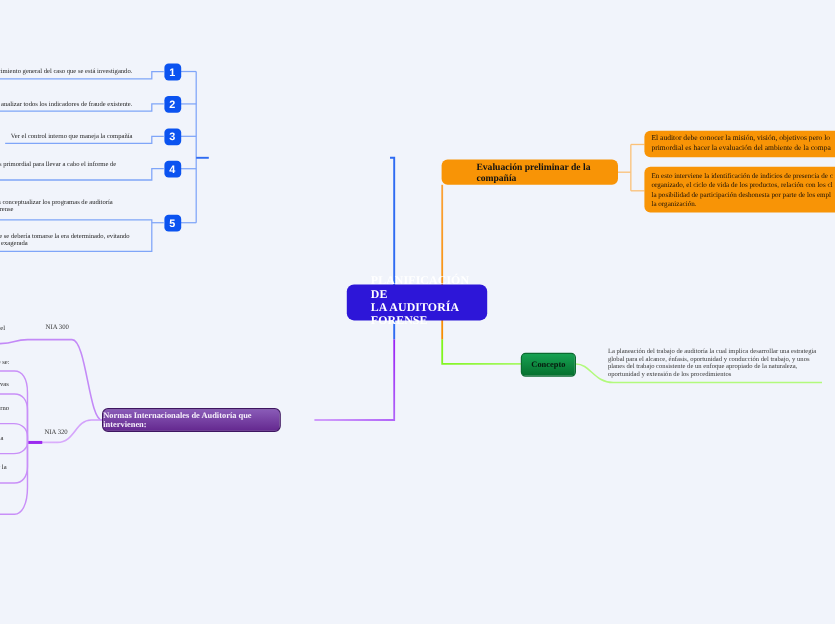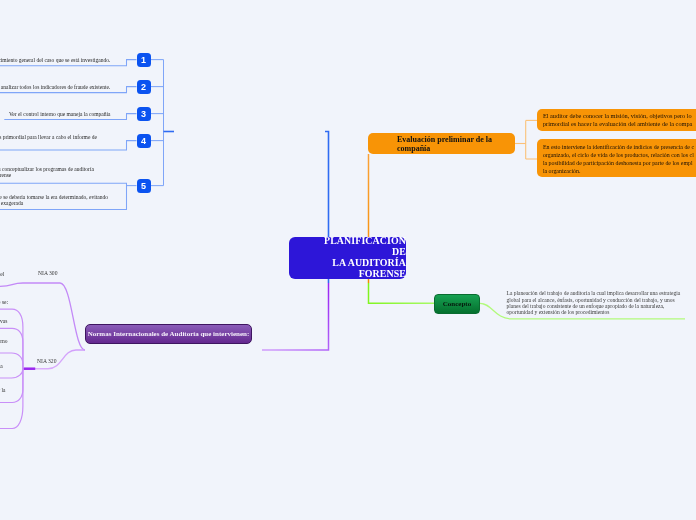--- a/index.html
+++ b/index.html
@@ -3,36 +3,36 @@
 <meta charset="utf-8">
 <style>
   html,body{margin:0;padding:0;}
   body{width:696px;height:520px;background:#f1f4fb;overflow:hidden;
        font-family:"Liberation Serif", serif;position:relative;}
   .canvas{position:absolute;left:0;top:0;width:696px;height:520px;overflow:hidden;}
   svg.links{position:absolute;left:0;top:0;width:696px;height:520px;pointer-events:none;}
   .node{position:absolute;box-sizing:border-box;}
 
   
-  #central{left:289px;top:237px;width:117px;height:42px;background:#2d16d8;border-radius:6px;
-     color:#fff;font-weight:bold;font-size:9.9px;line-height:10.9px;text-align:right;white-space:pre-line;
+  #central{left:289px;top:237px;width:117px;height:30px;background:#2d16d8;border-radius:6px;
+     color:#fff;font-weight:bold;font-size:9.9px;line-height:10.9px;text-align:left;white-space:pre-line;
      display:flex;align-items:center;justify-content:center;letter-spacing:.1px;padding-left:20px;}
 
   
   #yellow{left:174px;top:121px;width:151px;height:21px;background:#f7e400;
      border:1.6px solid #0a0a0a;border-radius:5px;display:flex;align-items:center;
      justify-content:center;font-weight:bold;font-size:8px;color:#111;}
 
   
   #orange{left:368px;top:133px;width:147px;height:21px;background:#f89406;
      border-radius:5px;display:flex;align-items:center;justify-content:center;
      font-weight:bold;font-size:8px;color:#111;padding-left:29px;}
 
   
-  #purple{left:85px;top:324px;width:167px;height:20px;
+  #purple{left:85px;top:340px;width:149px;height:20px;
      background:linear-gradient(#8a5cb8,#64288f);
      border:1.2px solid #3e1560;border-radius:5px;display:flex;align-items:center;
      justify-content:center;font-weight:bold;font-size:7px;color:#f6f0fb;}
 
   
   #green{left:434px;top:294px;width:46px;height:20px;
      background:linear-gradient(#17a152,#05702e);
      border:1px solid #0a6b30;border-radius:4px;display:flex;align-items:center;
      justify-content:center;font-weight:bold;font-size:7px;color:#07180d;}
 

